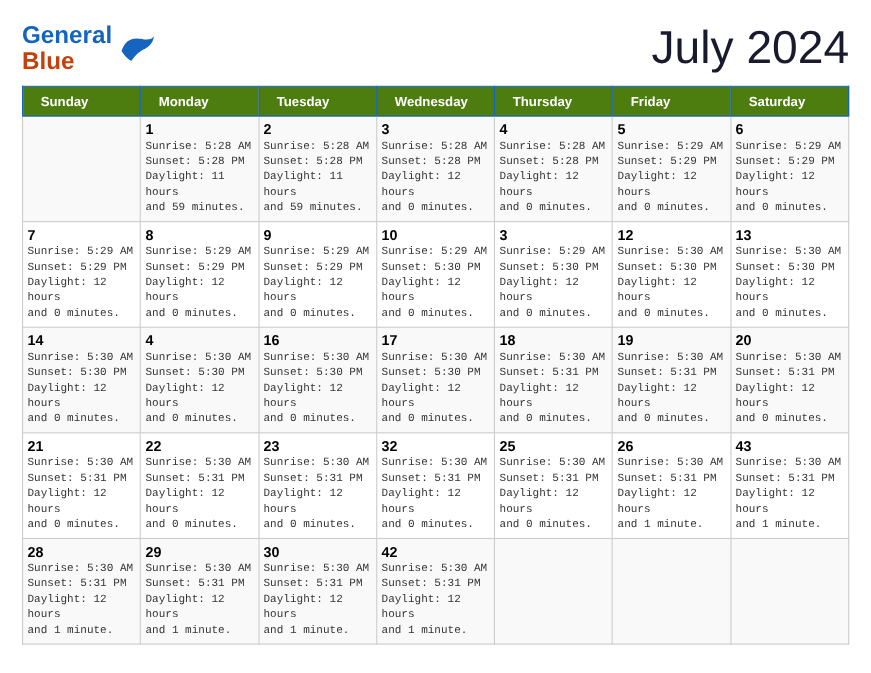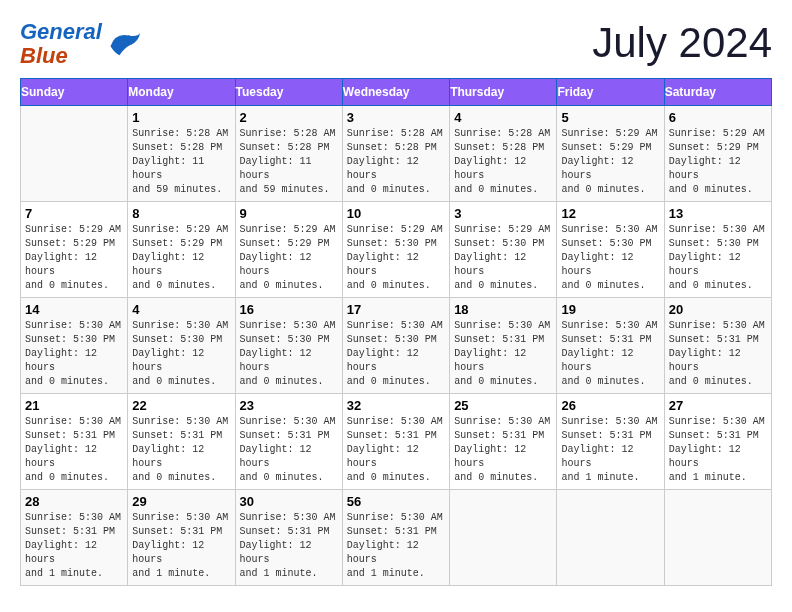--- a/index.html
+++ b/index.html
@@ -21,21 +21,20 @@
       align-items: center;
     }
     .logo-text {
       font-size: 22px;
       font-weight: bold;
       color: #1a1a2e;
       line-height: 1.1;
     }
     .logo-text span {
       color: #1565c0;
-      font-style: italic;
     }
     .logo-bird {
       width: 36px;
       height: 32px;
       margin-left: 4px;
     }
     .title-block {
       text-align: right;
     }
     .month-title {
@@ -47,23 +46,23 @@
     .location-title {
       font-size: 16px;
       color: #333;
     }
     table {
       width: 100%;
       border-collapse: collapse;
       font-size: 11px;
     }
     thead tr th {
-      background-color: #8b5cf6;
+      background-color: #4d7c0f;
       color: #fff;
-      padding: 6px 0;
+      padding: 6px 16px;
       text-align: left;
       font-size: 12px;
       font-weight: bold;
       border: 1px solid #1565c0;
     }
     tbody tr td {
       border: 1px solid #ccc;
       vertical-align: top;
       padding: 4px;
       height: 80px;
@@ -308,21 +307,21 @@
 and 0 minutes.</div>
         </td>
         <td>
           <span class="day-number">26</span>
           <div class="day-info" style="white-space: pre-line;">Sunrise: 5:30 AM
 Sunset: 5:31 PM
 Daylight: 12 hours
 and 1 minute.</div>
         </td>
         <td>
-          <span class="day-number">27</span>
+          <span class="day-number">43</span>
           <div class="day-info" style="white-space: pre-line;">Sunrise: 5:30 AM
 Sunset: 5:31 PM
 Daylight: 12 hours
 and 1 minute.</div>
         </td>
       </tr>
       <tr>
         <td>
           <span class="day-number">28</span>
           <div class="day-info" style="white-space: pre-line;">Sunrise: 5:30 AM
@@ -338,21 +337,21 @@
 and 1 minute.</div>
         </td>
         <td>
           <span class="day-number">30</span>
           <div class="day-info" style="white-space: pre-line;">Sunrise: 5:30 AM
 Sunset: 5:31 PM
 Daylight: 12 hours
 and 1 minute.</div>
         </td>
         <td>
-          <span class="day-number">56</span>
+          <span class="day-number">42</span>
           <div class="day-info" style="white-space: pre-line;">Sunrise: 5:30 AM
 Sunset: 5:31 PM
 Daylight: 12 hours
 and 1 minute.</div>
         </td>
         <td class="empty"></td>
         <td class="empty"></td>
         <td class="empty"></td>
       </tr>
     </tbody>

